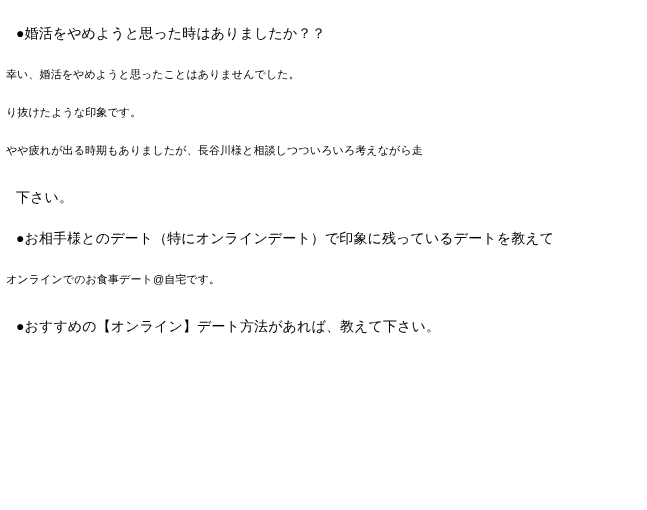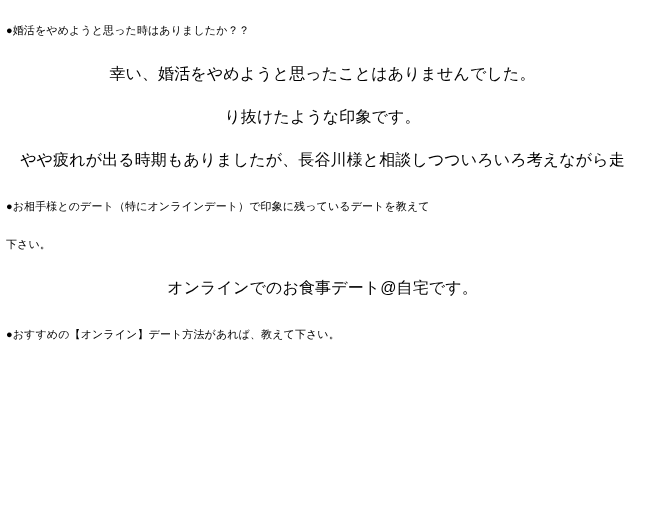--- a/index.html
+++ b/index.html
@@ -21,50 +21,50 @@
     height: 510px;
     padding: 6px 8px 0 6px;
   }
   .block {
     margin: 0 0 20px 0;
   }
   .block:last-child {
     margin-bottom: 0;
   }
   .line {
-    font-size: 16px;
-    line-height: 27px;
-    letter-spacing: 0.1px;
-    white-space: pre-wrap;
-    word-break: break-all;
-    text-align: center;
-  }
-  .q {
     font-size: 11px;
     line-height: 27px;
     letter-spacing: 0.1px;
     white-space: pre-wrap;
     word-break: break-all;
+  }
+  .q {
+    font-size: 14px;
+    line-height: 27px;
+    letter-spacing: 0.1px;
+    white-space: pre-wrap;
+    word-break: break-all;
+    margin-left: 10px;
   }
 </style>
 </head>
 <body>
 
 <div class="page">
 
   <div class="block">
     <p class="q">●婚活をやめようと思った時はありましたか？？</p>
     <p class="line">幸い、婚活をやめようと思ったことはありませんでした。</p>
     <p class="line">り抜けたような印象です。</p>
     <p class="line">やや疲れが出る時期もありましたが、長谷川様と相談しつついろいろ考えながら走</p>
   </div>
 
   <div class="block">
+    <p class="q">下さい。</p>
     <p class="q">●お相手様とのデート（特にオンラインデート）で印象に残っているデートを教えて</p>
-    <p class="q">下さい。</p>
     <p class="line">オンラインでのお食事デート@自宅です。</p>
   </div>
 
   <div class="block">
     <p class="q">●おすすめの【オンライン】デート方法があれば、教えて下さい。</p>
 
   </div>
 
 </div>
 

